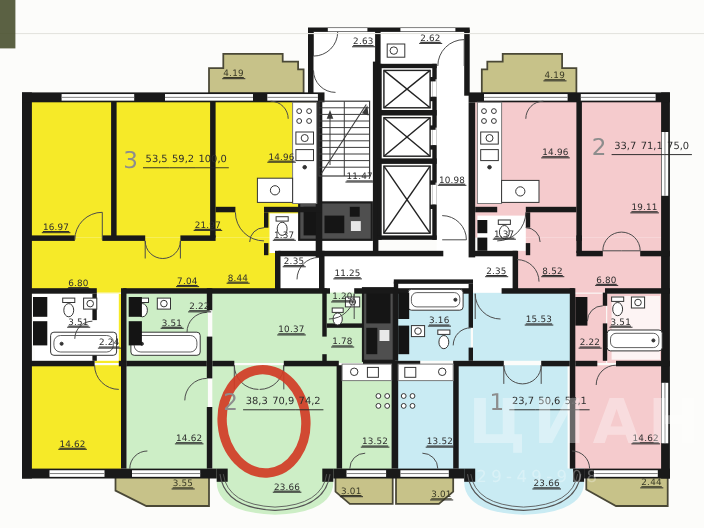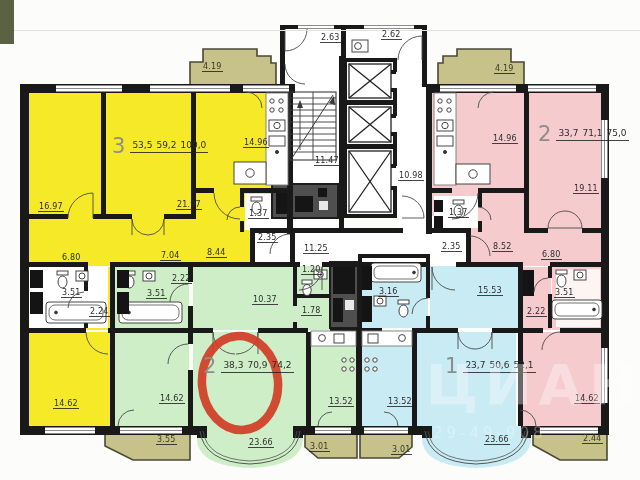--- a/index.html
+++ b/index.html
@@ -1,20 +1,20 @@
 <!DOCTYPE html>
 <html><head>
 <meta charset="utf-8">
 <style>
   html,body{margin:0;padding:0;background:#fff;}
   #stage{position:relative;width:640px;height:480px;background:#fcfcfa;overflow:hidden;
          font-family:"DejaVu Sans",sans-serif;}
   #plan-svg{position:absolute;left:0;top:0;}
   .d{position:absolute;font-size:8px;color:#2e2e2e;line-height:1.05;white-space:nowrap;
-     border-bottom:1px solid rgba(35,35,35,.85);padding:0 1px;letter-spacing:.2px;z-index:30;}
+     border-bottom:1px solid rgba(35,35,35,.85);padding:0 1px;letter-spacing:.2px;z-index:30;text-decoration:underline;}
   .d.olive{color:#3a3a26;}
   .apt{position:absolute;display:flex;align-items:center;gap:5px;z-index:30;}
   .apt-num{font-size:21px;font-weight:400;color:#8d8d8d;line-height:1;}
   .apt-areas{display:flex;flex-direction:row;font-size:9px;color:#2d2d2d;text-align:center;}
   .apt-areas span{border-bottom:1px solid rgba(35,35,35,.85);padding:0 2px;line-height:1.3;}
   .wm{position:absolute;z-index:40;pointer-events:none;color:#fff;font-weight:bold;}
   #wm-logo{left:426px;top:352px;font-size:56px;letter-spacing:7px;opacity:.34;}
   #wm-code{left:433px;top:424px;font-size:15px;letter-spacing:4px;opacity:.3;font-weight:normal;}
   #seam{position:absolute;left:0;top:30px;width:640px;height:1px;background:#e4e4df;z-index:1;}
   #photo-artifact{position:absolute;left:0;top:0;width:14px;height:44px;background:#49502f;opacity:.9;z-index:2;}
@@ -446,21 +446,21 @@
     </g>
 
     <ellipse cx="240" cy="383" rx="38" ry="47" fill="none" stroke="#d13c25" stroke-width="8.5" transform="rotate(-5 240 383)" opacity="0.92"></ellipse>
   </svg>
 
   <div class="d olive" style="left:202px;top:63px">4.19</div>
   <div class="d" style="left:320px;top:34px">2.63</div>
   <div class="d" style="left:381px;top:31px">2.62</div>
   <div class="d olive" style="left:494px;top:65px">4.19</div>
   <div class="d" style="left:314px;top:157px">11.47</div>
-  <div class="d" style="left:398px;top:172px">10.98</div>
+  <div class="d" style="left:398px;top:160px">10.98</div>
   <div class="d" style="left:303px;top:245px">11.25</div>
   <div class="d" style="left:257px;top:234px">2.35</div>
   <div class="d" style="left:441px;top:243px">2.35</div>
 
   <div class="d" style="left:38px;top:203px">16.97</div>
   <div class="d" style="left:176px;top:201px">21.97</div>
   <div class="d" style="left:243px;top:139px">14.96</div>
   <div class="d" style="left:248px;top:210px">1.37</div>
   <div class="d" style="left:61px;top:254px">6.80</div>
   <div class="d" style="left:160px;top:252px">7.04</div>
@@ -480,21 +480,21 @@
 
   <div class="d" style="left:146px;top:290px">3.51</div>
   <div class="d" style="left:171px;top:275px">2.22</div>
   <div class="d" style="left:159px;top:395px">14.62</div>
   <div class="d" style="left:252px;top:296px">10.37</div>
   <div class="d" style="left:301px;top:266px">1.20</div>
   <div class="d" style="left:301px;top:307px">1.78</div>
   <div class="d" style="left:248px;top:439px">23.66</div>
   <div class="d" style="left:328px;top:398px">13.52</div>
 
-  <div class="d" style="left:378px;top:288px">3.16</div>
+  <div class="d" style="left:389px;top:288px">3.16</div>
   <div class="d" style="left:477px;top:287px">15.53</div>
   <div class="d" style="left:387px;top:398px">13.52</div>
   <div class="d" style="left:484px;top:436px">23.66</div>
 
   <div class="d olive" style="left:156px;top:436px">3.55</div>
   <div class="d olive" style="left:309px;top:443px">3.01</div>
   <div class="d olive" style="left:391px;top:446px">3.01</div>
   <div class="d olive" style="left:582px;top:435px">2.44</div>
 
   <div class="apt" style="left:112px;top:136px">

